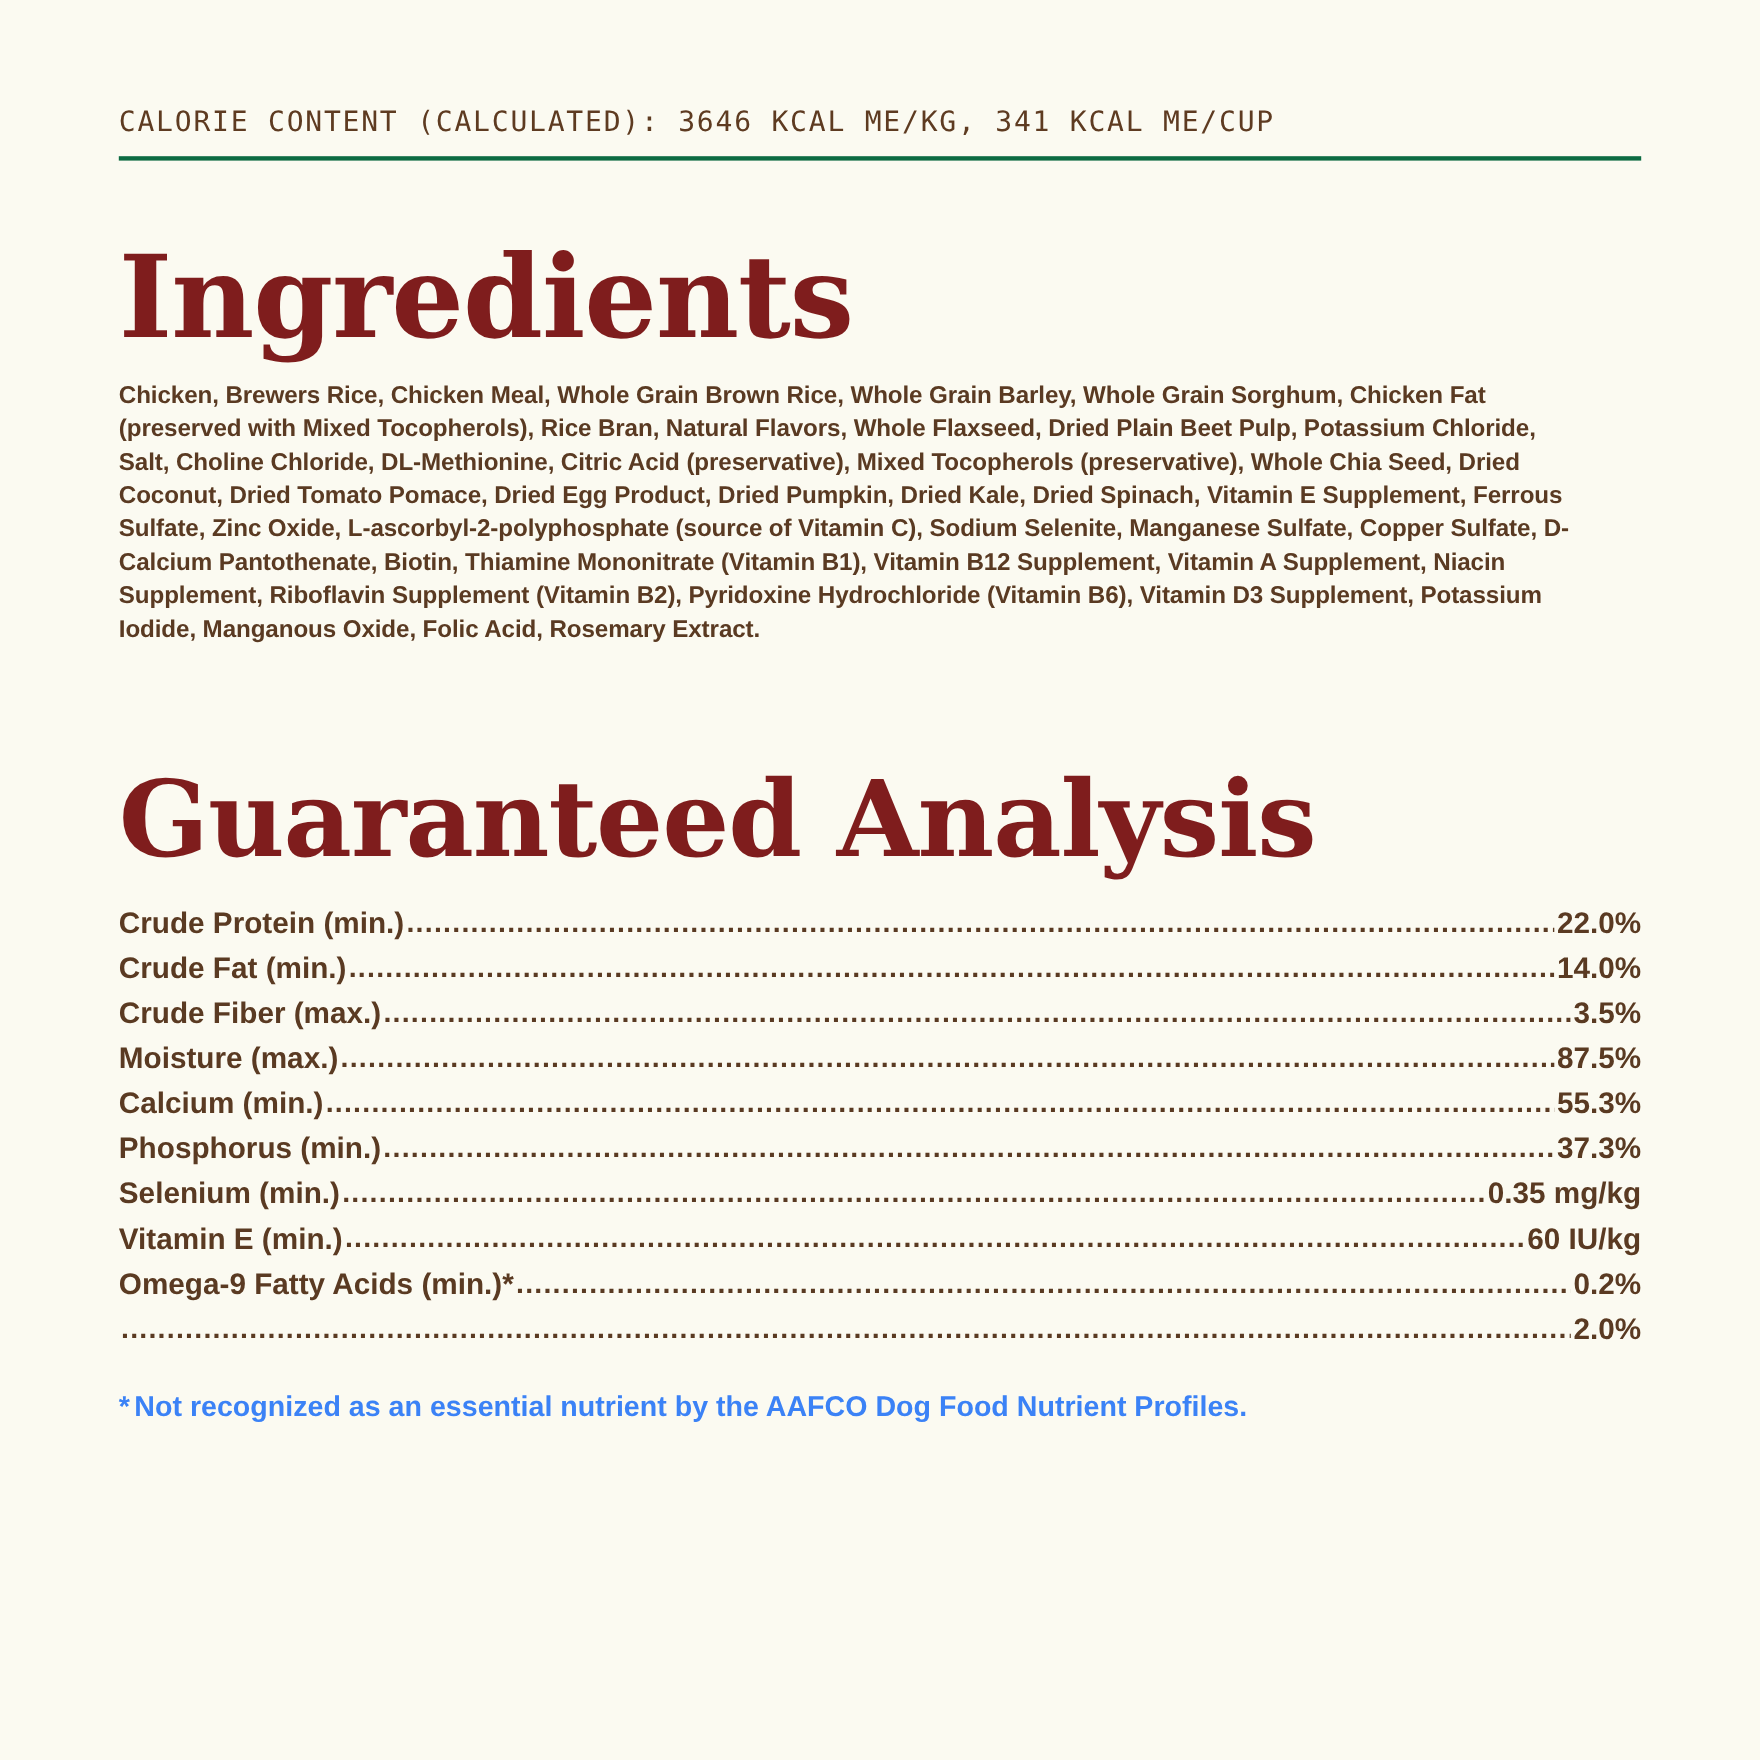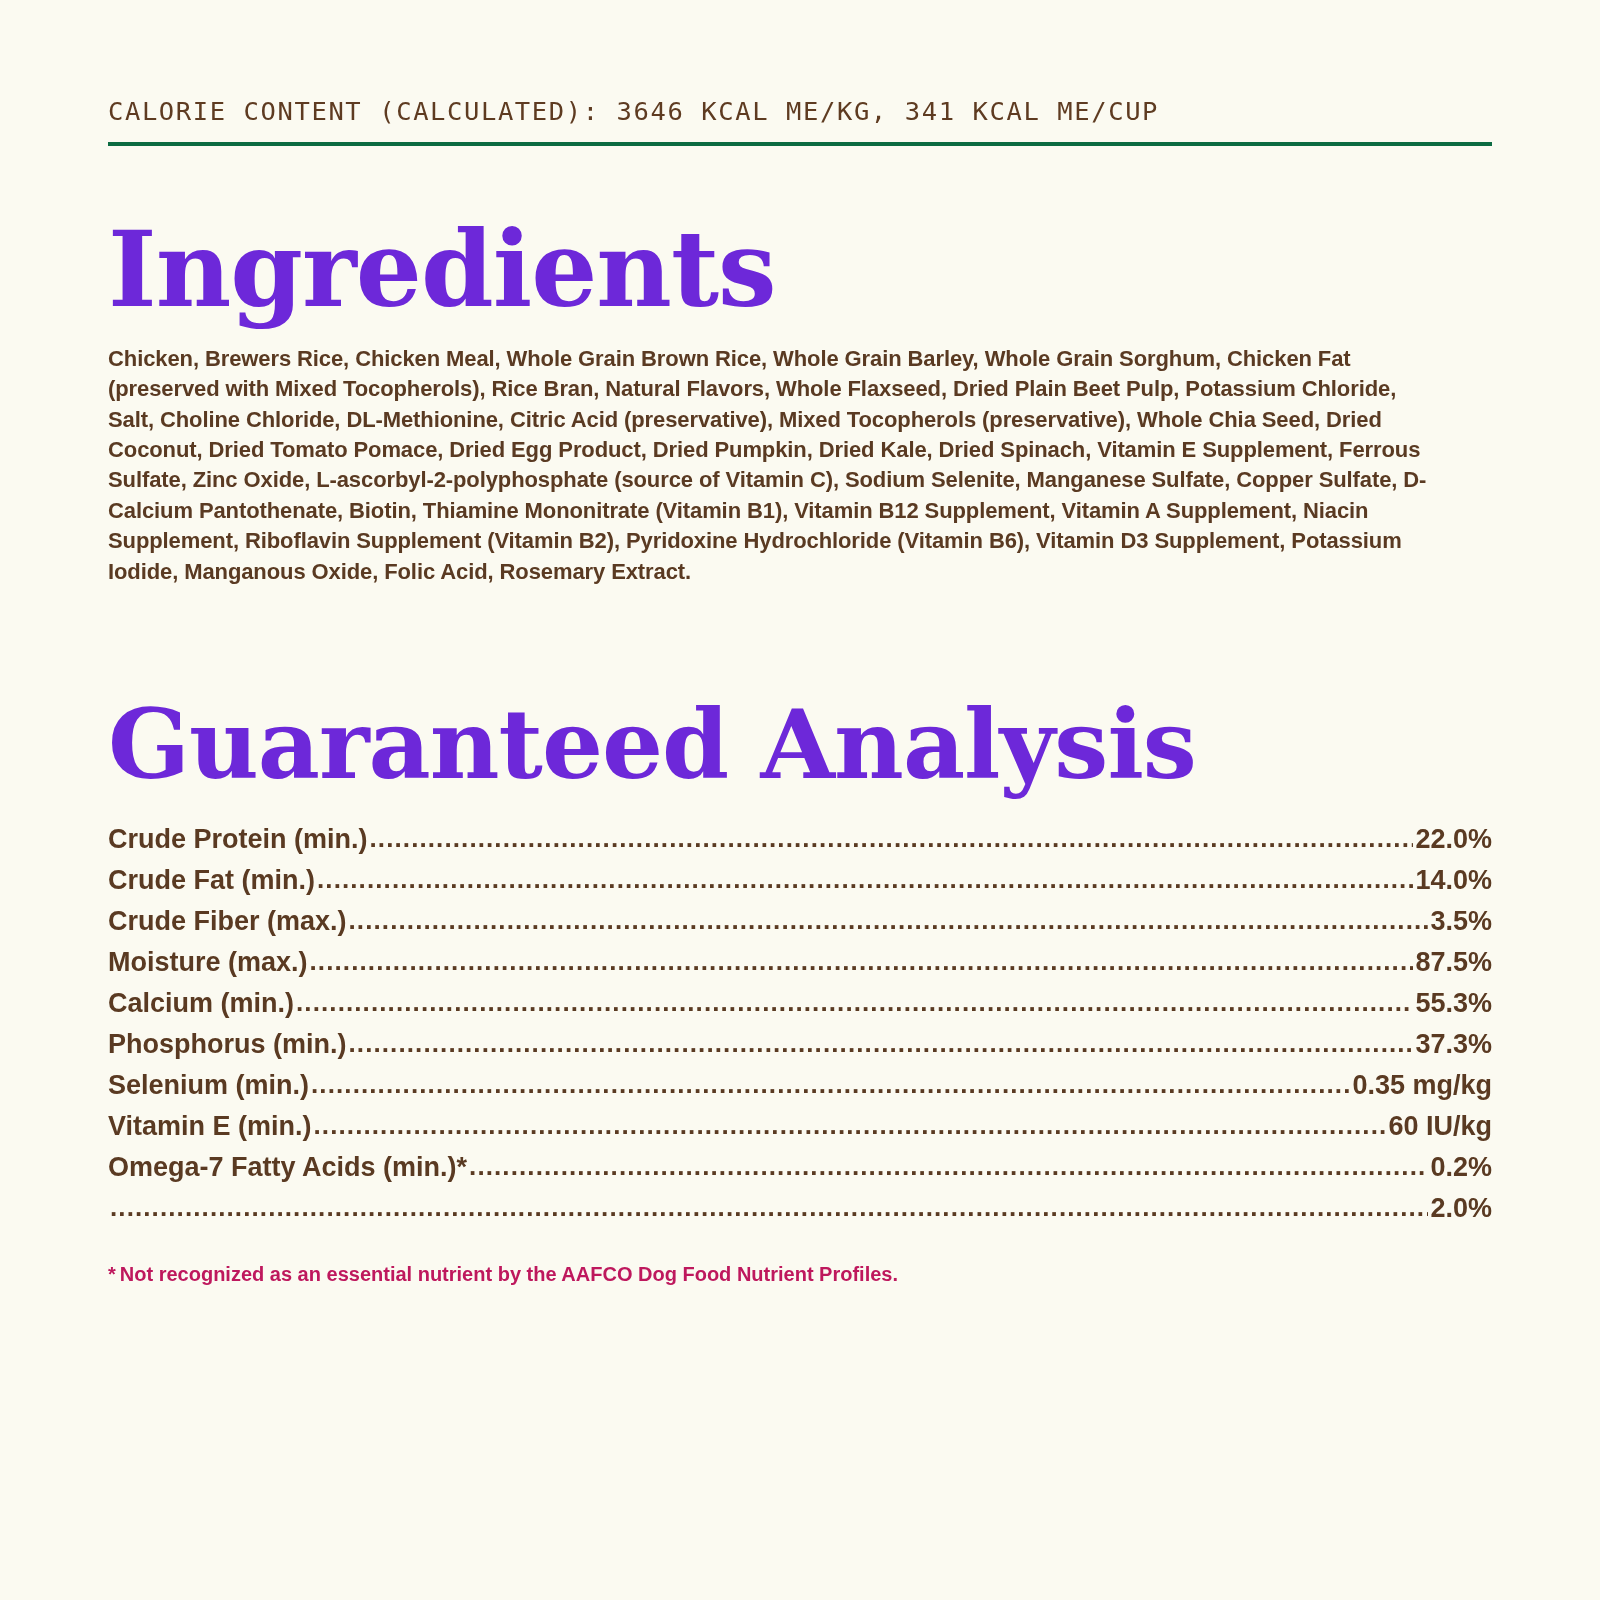--- a/index.html
+++ b/index.html
@@ -37,21 +37,21 @@
     margin-top: 16px;
     height: 4px;
     background: #0c6b42;
     width: 100%;
   }
 
   
   h1.section-title {
     font-family: "DejaVu Serif", serif;
     font-weight: bold;
-    color: #6d28d9;
+    color: #7f1d1d;
     margin: 0;
     line-height: 1;
     letter-spacing: -1px;
   }
   .ingredients-title {
     font-size: 104px;
     padding-top: 72px;
   }
   .analysis-title {
     font-size: 96px;
@@ -103,23 +103,23 @@
     color: #5a3a22;
     white-space: nowrap;
   }
   .row-value {
     flex: 0 0 auto;
     text-align: center;
   }
 
   .footnote {
     margin-top: 34px;
-    font-size: 20px;
-    font-weight: bold;
-    color: #be185d;
+    font-size: 26px;
+    font-weight: bold;
+    color: #3b82f6;
   }
   .footnote .star {
     margin-right: 4px;
   }
 </style>
 </head>
 <body>
 
 <div class="page">
 
@@ -177,21 +177,21 @@
       <span class="row-value">0.35 mg/kg</span>
     </div>
 
     <div class="analysis-row">
       <span class="row-label">Vitamin E (min.)</span>
       <span class="row-dots"></span>
       <span class="row-value">60 IU/kg</span>
     </div>
 
     <div class="analysis-row">
-      <span class="row-label">Omega-7 Fatty Acids (min.)*</span>
+      <span class="row-label">Omega-9 Fatty Acids (min.)*</span>
       <span class="row-dots"></span>
       <span class="row-value">0.2%</span>
     </div>
 
     <div class="analysis-row">
       <span class="row-dots"></span>
       <span class="row-value">2.0%</span>
     </div>
 
   </div>

